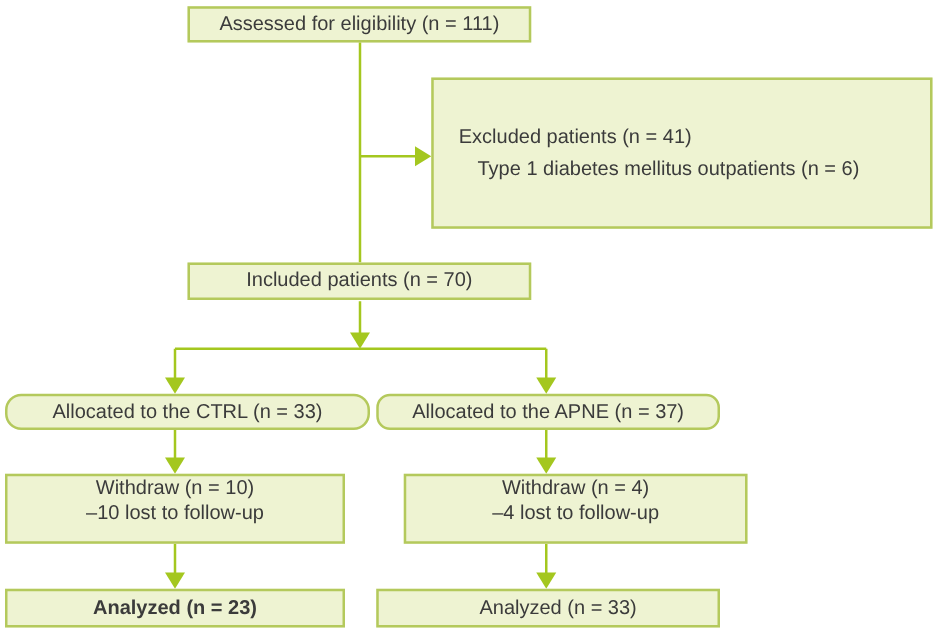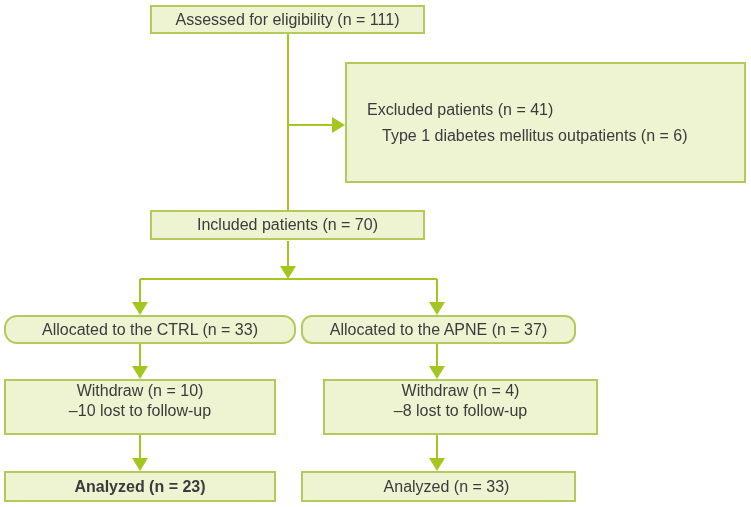--- a/index.html
+++ b/index.html
@@ -129,21 +129,21 @@
     <span>Allocated to the APNE (n = 37)</span>
   </div>
 
   <div class="box multiline" style="left:4px; top:379px; width:272px; height:56px;">
     <div>Withdraw (n = 10)</div>
     <div>–10 lost to follow-up</div>
   </div>
 
   <div class="box multiline" style="left:301px; top:379px; width:275px; height:56px;margin-left:22px;">
     <div>Withdraw (n = 4)</div>
-    <div>–8 lost to follow-up</div>
+    <div>–4 lost to follow-up</div>
   </div>
 
   <div class="box center" style="left:4px; top:471px; width:272px; height:31px;font-weight:bold;">
     <span>Analyzed (n = 23)</span>
   </div>
 
   <div class="box center" style="left:301px; top:471px; width:275px; height:31px;padding-left:16px;">
     <span>Analyzed (n = 33)</span>
   </div>
 

